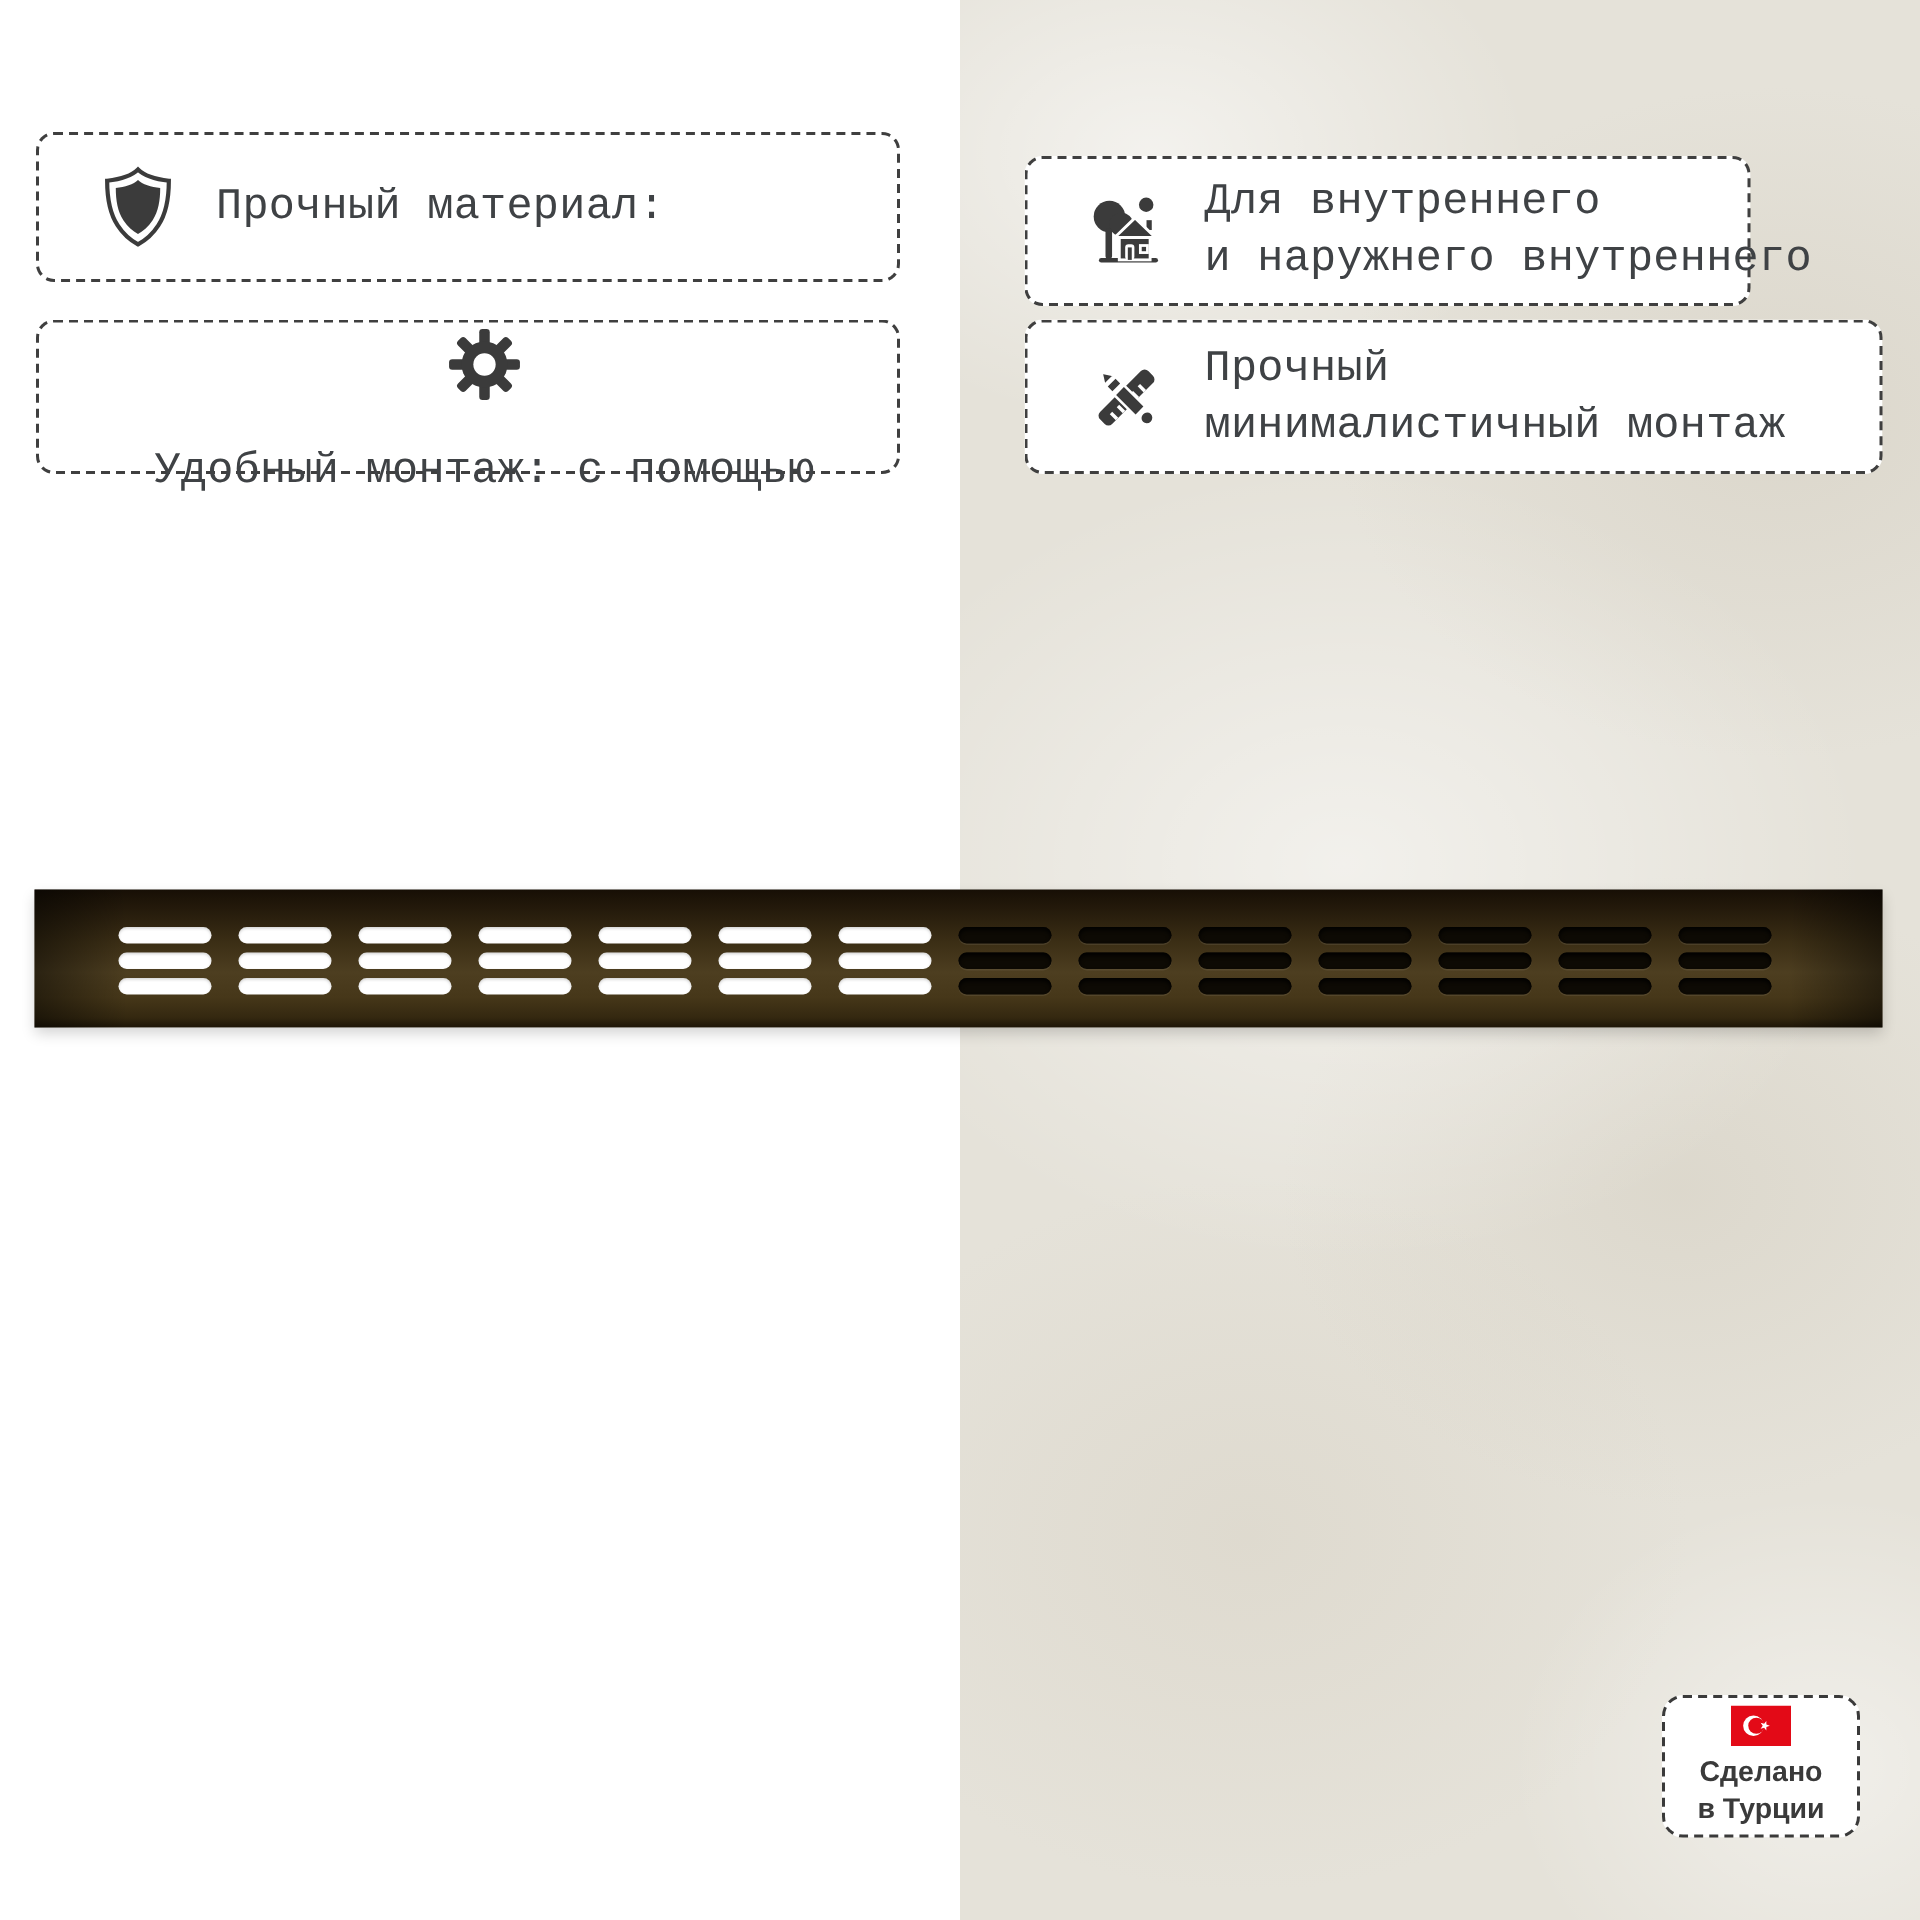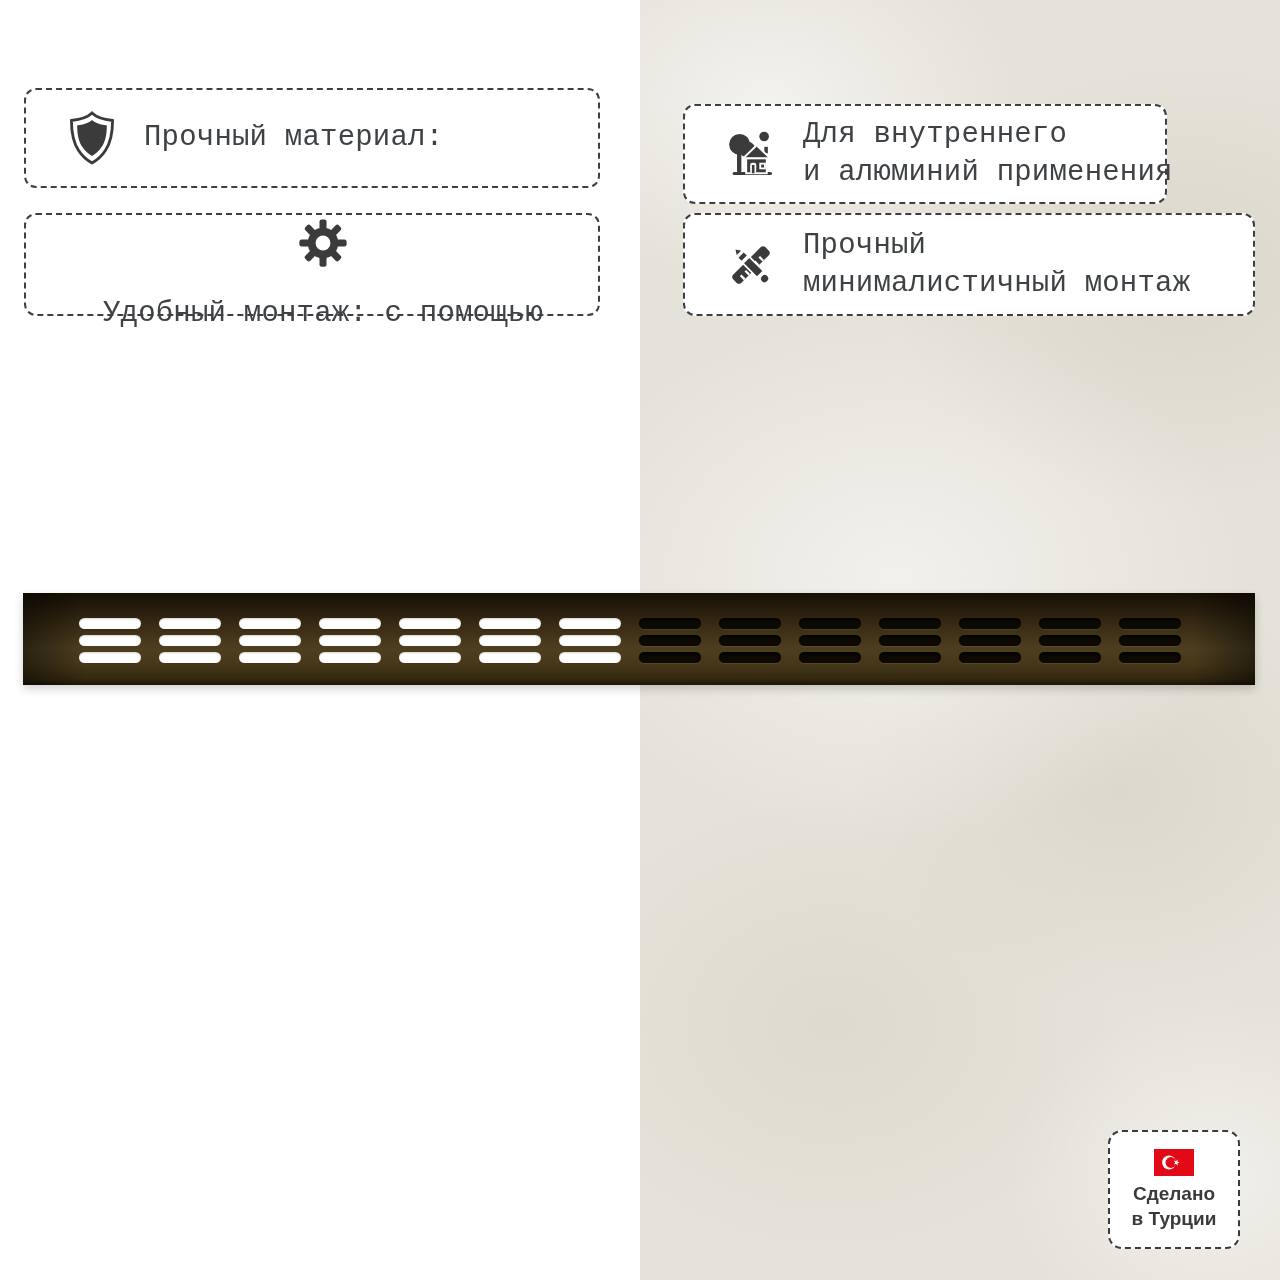--- a/index.html
+++ b/index.html
@@ -74,21 +74,21 @@
   }
   .slot-group { display: flex; flex-direction: column; gap: 6px; }
   .slot { width: 62px; height: 11px; border-radius: 6px; }
   .slot-group.white .slot { background: #ffffff; box-shadow: inset 0 1px 2px rgba(0,0,0,0.18); }
   .slot-group.black .slot { background: #0d0a04; box-shadow: 0 1px 0 rgba(255,255,255,0.08), inset 0 2px 3px rgba(0,0,0,0.9); }
 
   
   .badge {
     position: absolute;
     left: 1108px; top: 1130px;
-    width: 132px; height: 119px;
+    width: 132px; height: 95px;
     box-sizing: border-box;
     background: #ffffff;
     border: 2px dashed #3a3a3a;
     border-radius: 14px;
     display: flex;
     flex-direction: column;
     align-items: center;
     justify-content: center;
     gap: 5px;
   }
@@ -133,21 +133,21 @@
         <polygon points="23,37 38.5,22 54,37" fill="#3b3b3b" stroke="#ffffff" stroke-width="2.2" stroke-linejoin="round"></polygon>
         <rect x="26.5" y="37" width="23.5" height="17" fill="#3b3b3b" stroke="#ffffff" stroke-width="2.2"></rect>
         <rect x="31" y="42" width="7" height="12" rx="2.5" fill="#ffffff"></rect>
         <rect x="33" y="44.5" width="3" height="9.5" fill="#3b3b3b"></rect>
         <rect x="41.5" y="42" width="7.5" height="7.5" fill="#ffffff"></rect>
         <rect x="43.6" y="44.1" width="3.3" height="3.3" fill="#3b3b3b"></rect>
       </svg>
     </span>
     <div class="feature-text">
       <span>Для внутреннего</span>
-      <span>и алюминий применения</span>
+      <span>и наружнего внутреннего</span>
     </div>
   </section>
 
   <section class="feature-box box3">
     <span class="icon">
       <svg viewBox="0 0 64 64">
         <g fill="#3b3b3b">
           <rect x="28" y="5" width="8" height="12" rx="2.5" transform="rotate(0 32 32)"></rect>
           <rect x="28" y="5" width="8" height="12" rx="2.5" transform="rotate(45 32 32)"></rect>
           <rect x="28" y="5" width="8" height="12" rx="2.5" transform="rotate(90 32 32)"></rect>

